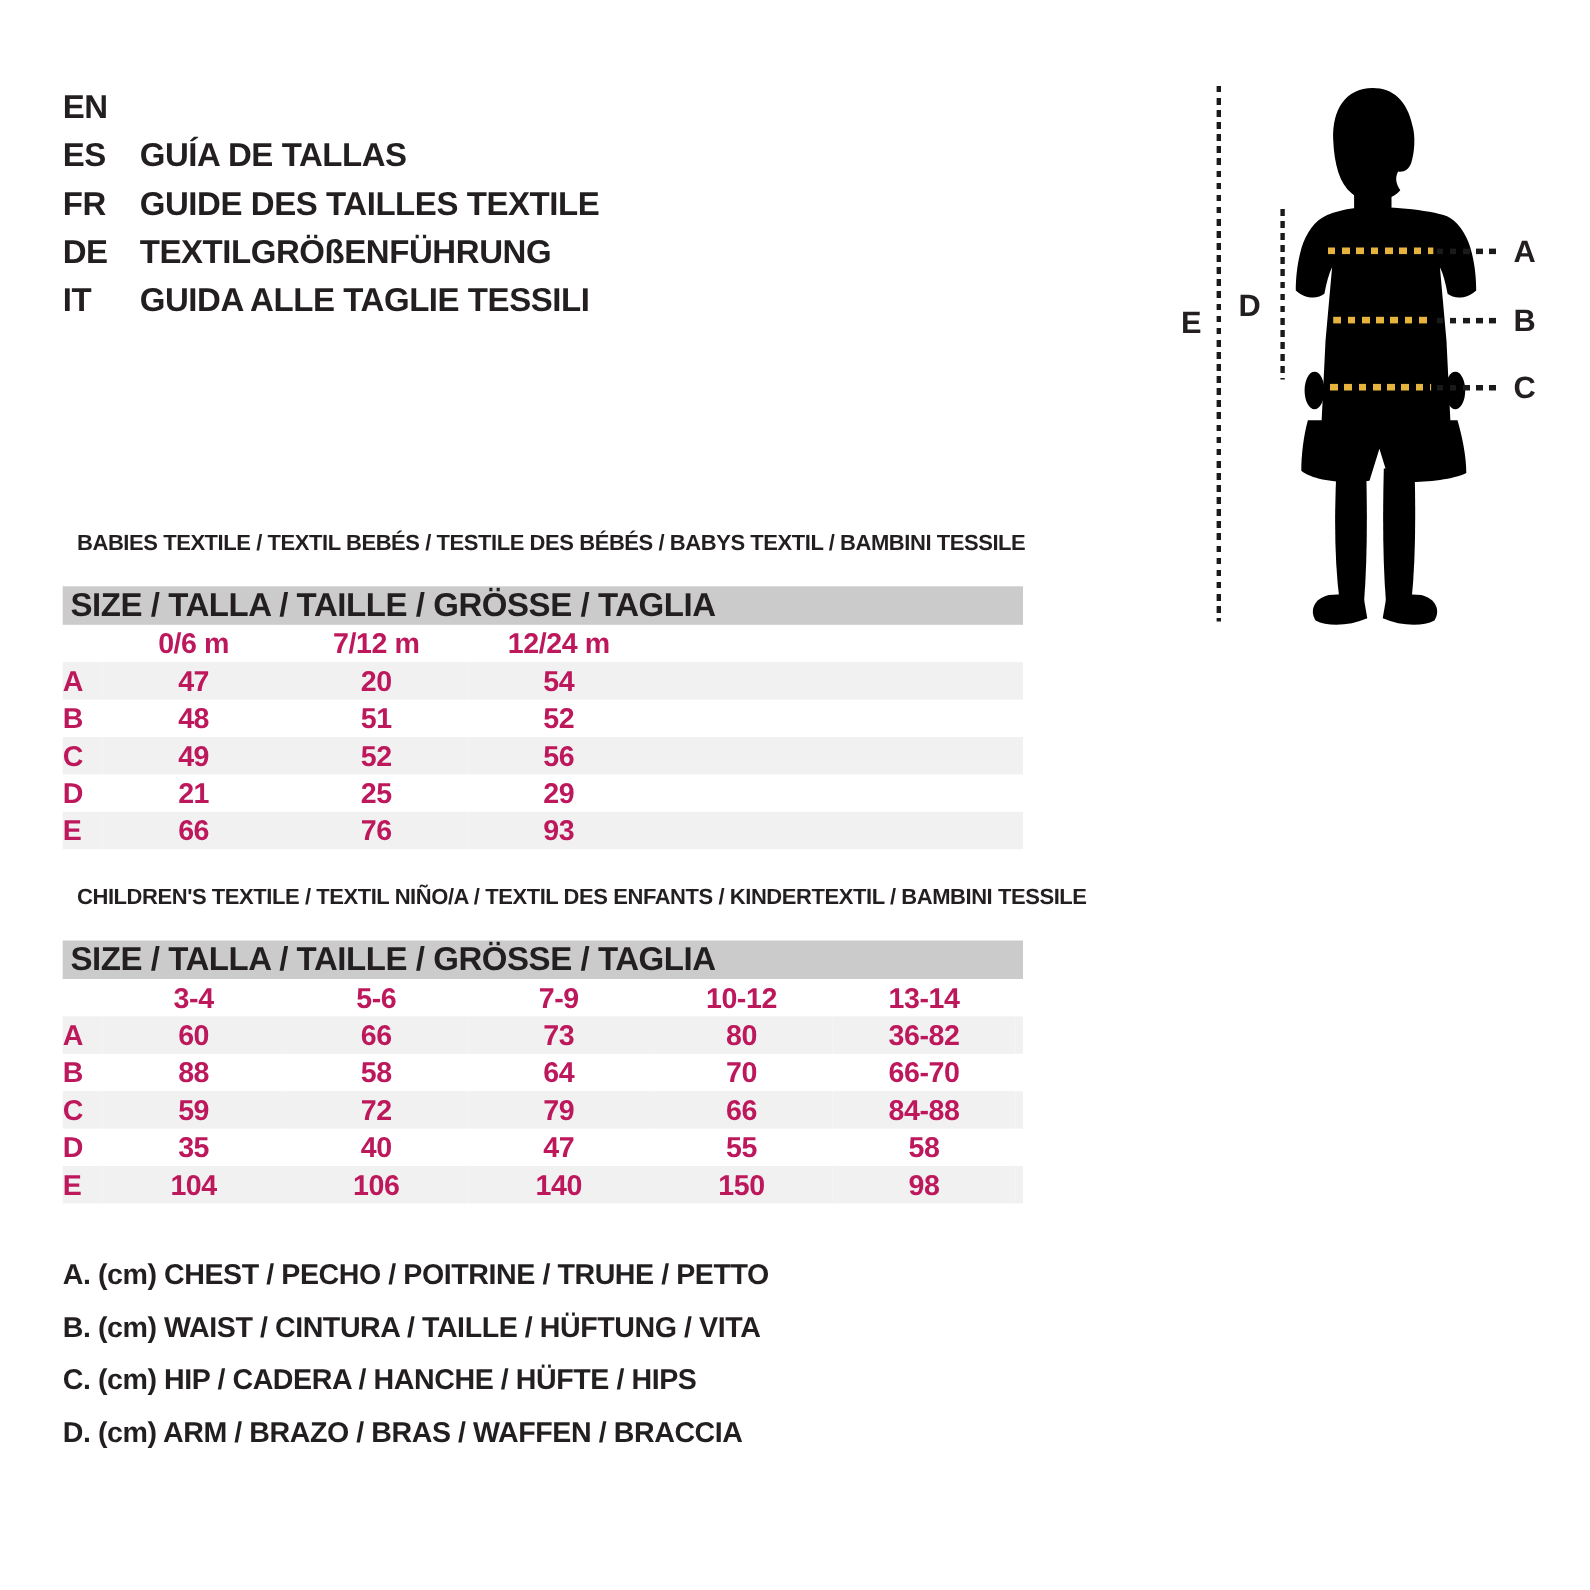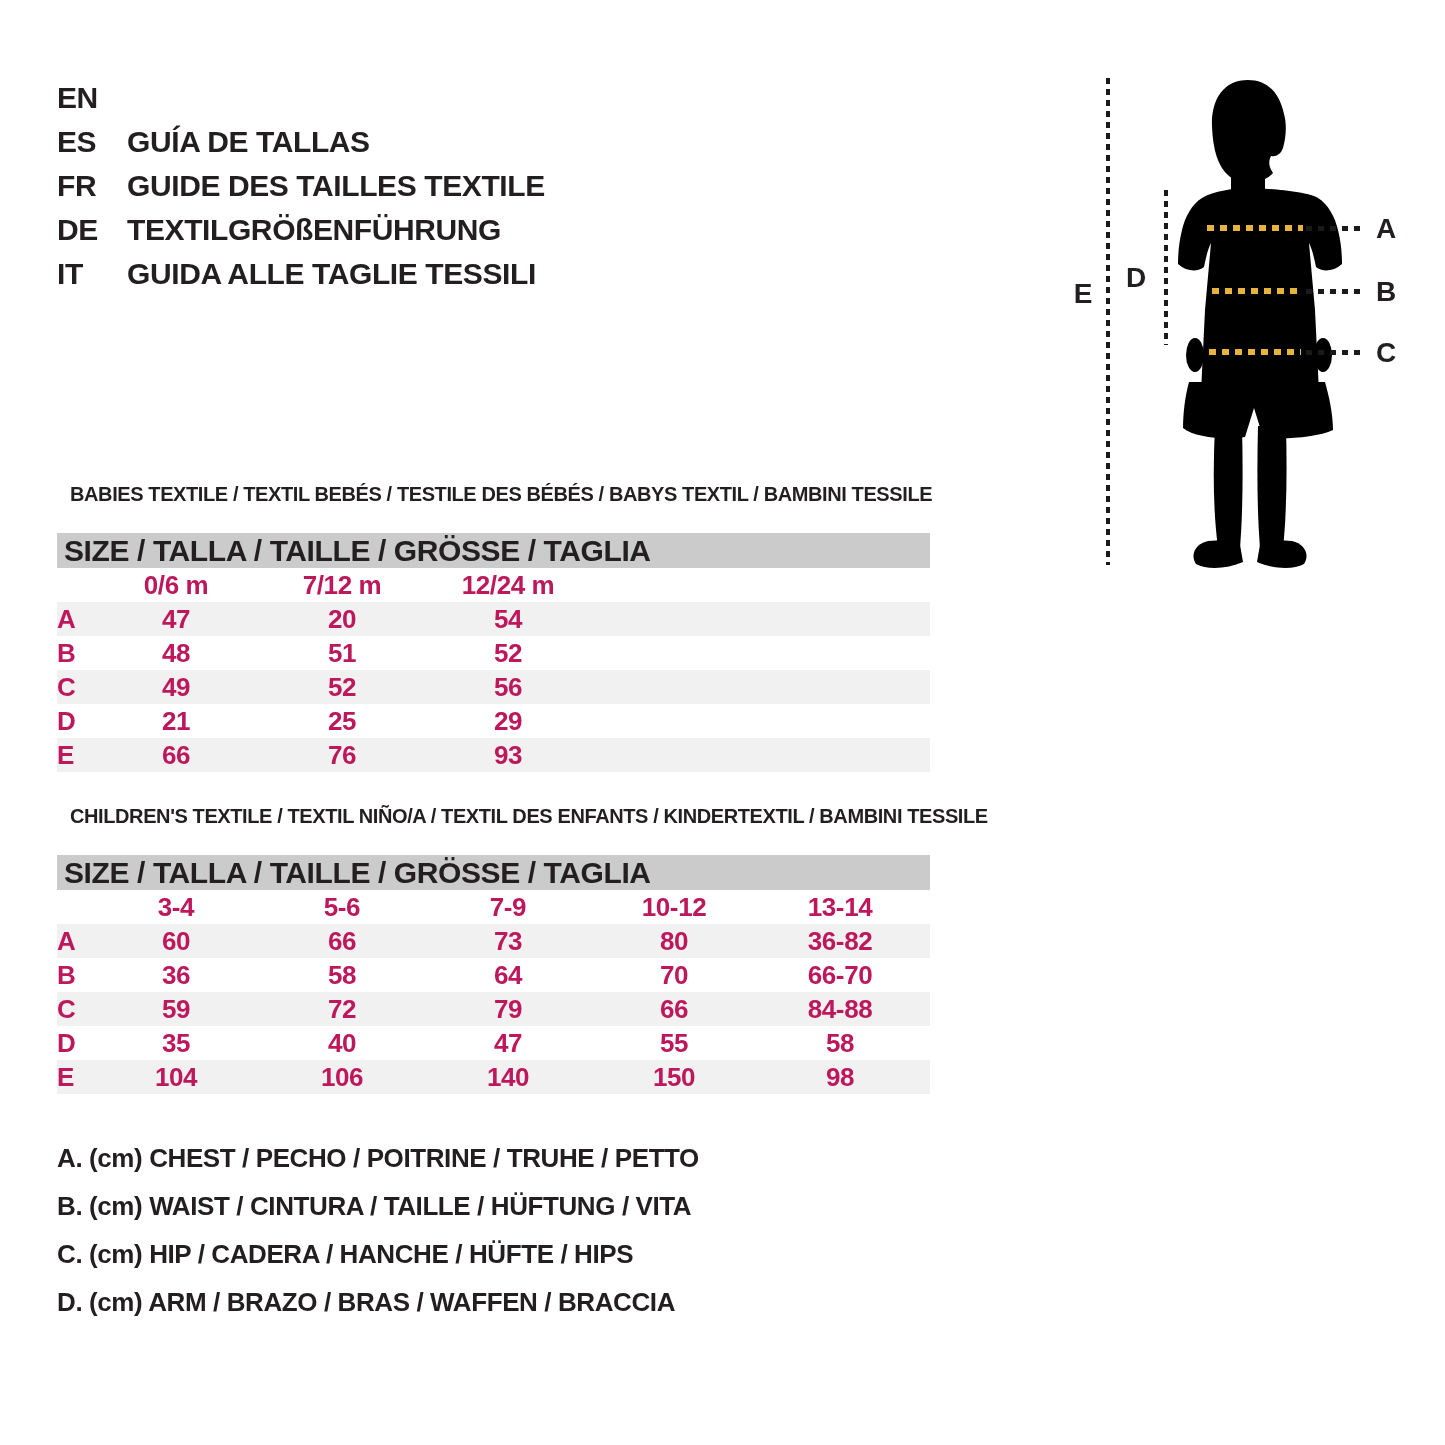--- a/index.html
+++ b/index.html
@@ -195,21 +195,21 @@
         <td class="rl">A</td>
         <td>60</td>
         <td>66</td>
         <td>73</td>
         <td>80</td>
         <td>36-82</td>
         <td></td>
       </tr>
       <tr>
         <td class="rl">B</td>
-        <td>36</td>
+        <td>88</td>
         <td>58</td>
         <td>64</td>
         <td>70</td>
         <td>66-70</td>
         <td></td>
       </tr>
       <tr class="stripe">
         <td class="rl">C</td>
         <td>59</td>
         <td>72</td>

